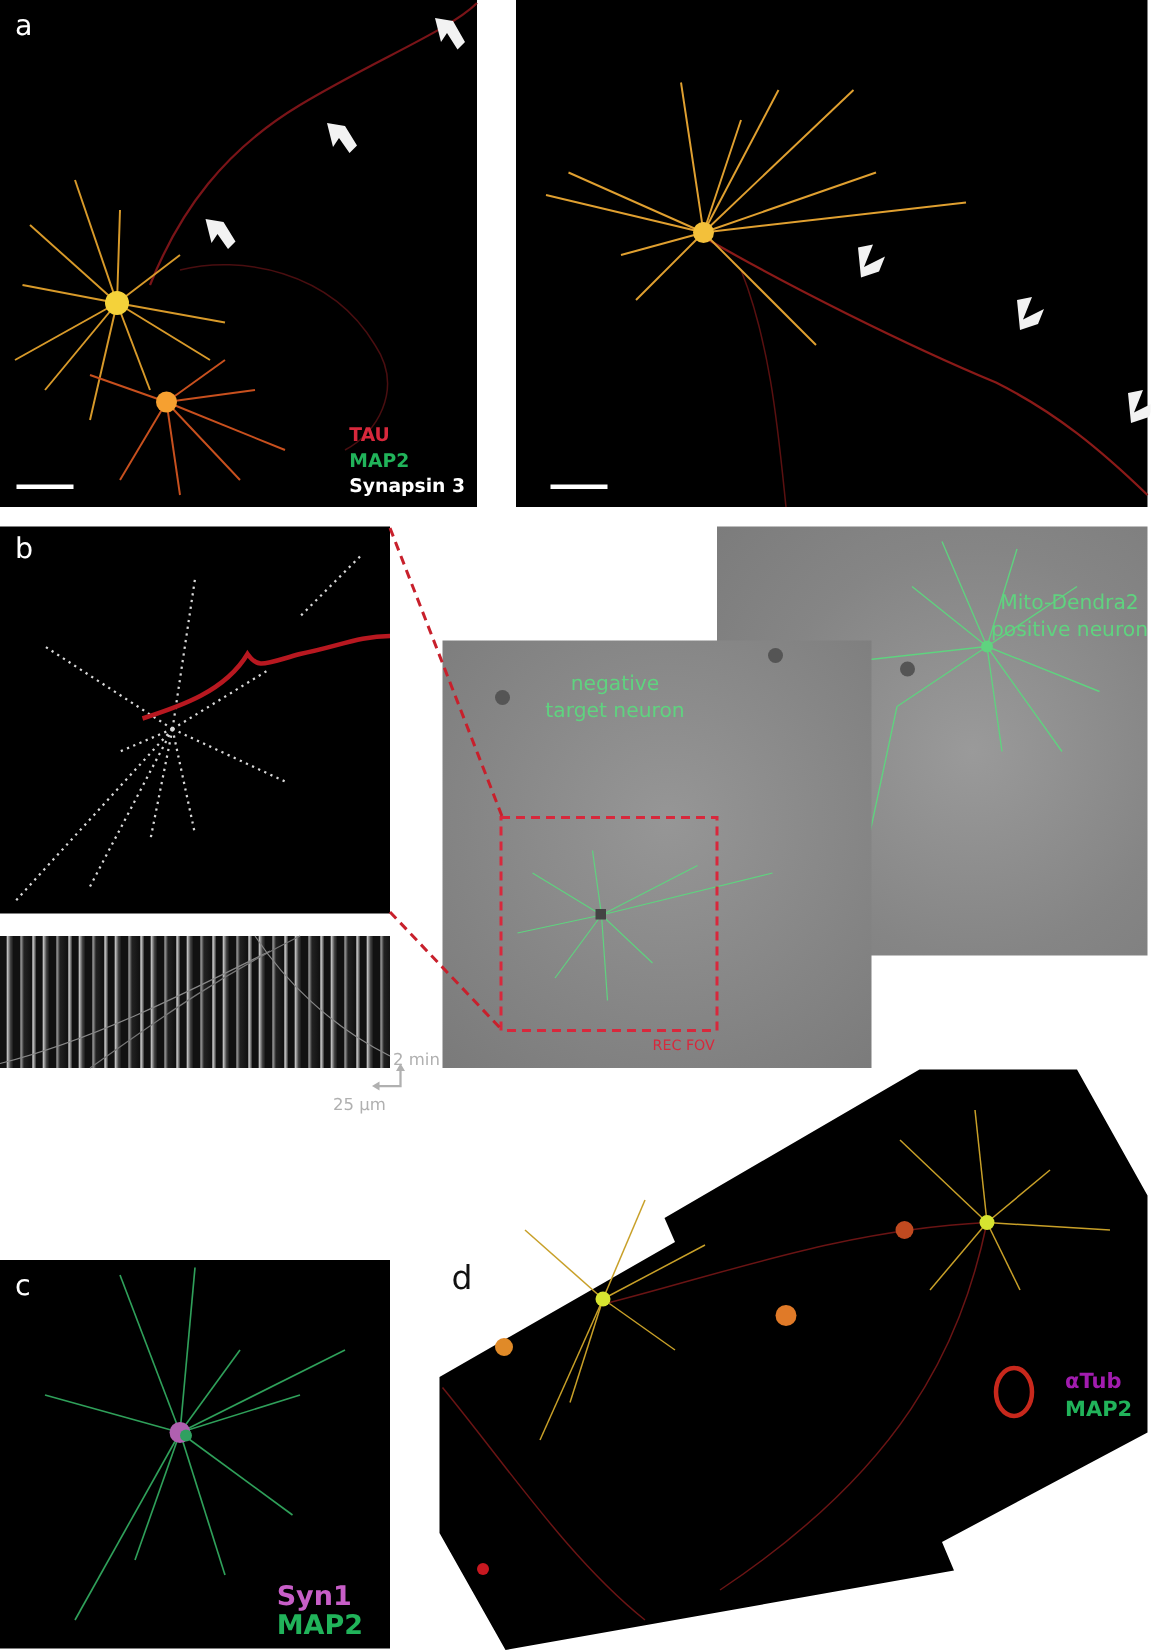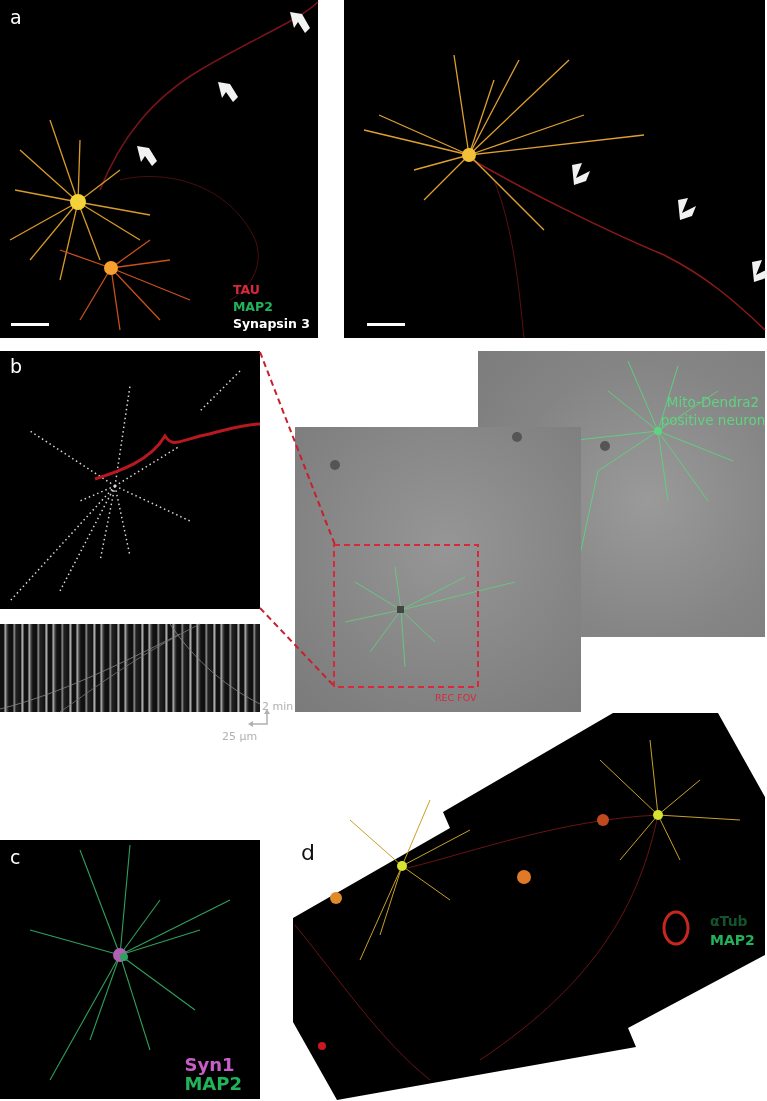--- a/index.html
+++ b/index.html
@@ -159,20 +159,24 @@
         <path d="M106,183 L220,155"></path>
       <path d="M106,183 L100,140"></path>
         <path d="M106,183 L50,195"></path>
     </g>
     <rect x="102" y="179" width="7" height="7" fill="#444"></rect>
     <circle cx="40" cy="38" r="5" fill="#555"></circle>
     <circle cx="222" cy="10" r="5" fill="#555"></circle>
 
     <rect x="39" y="118" width="144" height="142" fill="none" stroke="#d8283c" stroke-width="2" stroke-dasharray="6 4"></rect>
   </svg>
+  <div class="green-text" style="left:55px;top:20px;width:120px;">
+    <div>negative</div>
+    <div>target neuron</div>
+  </div>
   <span class="abs" style="left:140px;top:265px;color:#d8283c;font-size:9.5px;font-family:'DejaVu Sans',sans-serif;">REC FOV</span>
 </div>
 
 <svg width="767" height="1101" style="pointer-events:none;">
   <line x1="260" y1="352" x2="335" y2="545" stroke="#c8202c" stroke-width="2" stroke-dasharray="6 4"></line>
   <line x1="260" y1="608" x2="335" y2="687" stroke="#c8202c" stroke-width="2" stroke-dasharray="6 4"></line>
 </svg>
 
 <div class="abs panel-dark" style="left:0;top:840px;width:260px;height:259px;">
   <svg width="260" height="259">
@@ -222,15 +226,15 @@
   </g>
   <circle cx="402" cy="866" r="5" fill="#d6e430"></circle>
   <circle cx="658" cy="815" r="5" fill="#d6e430"></circle>
   <circle cx="336" cy="898" r="6" fill="#e08a28"></circle>
   <circle cx="524" cy="877" r="7" fill="#e07a28"></circle>
   <circle cx="603" cy="820" r="6" fill="#c04a20"></circle>
   <ellipse cx="676" cy="928" rx="12" ry="16" fill="none" stroke="#c8281c" stroke-width="3"></ellipse>
   <circle cx="322" cy="1046" r="4" fill="#c81820"></circle>
 </svg>
 <div class="legend" style="left:710px;top:912px;font-size:14px;line-height:19px;text-align:left;">
-  <div style="color:#14532d">αTub</div>
+  <div style="color:#a21caf">αTub</div>
   <div style="color:#21b35a">MAP2</div>
 </div>
 
 </body></html>

